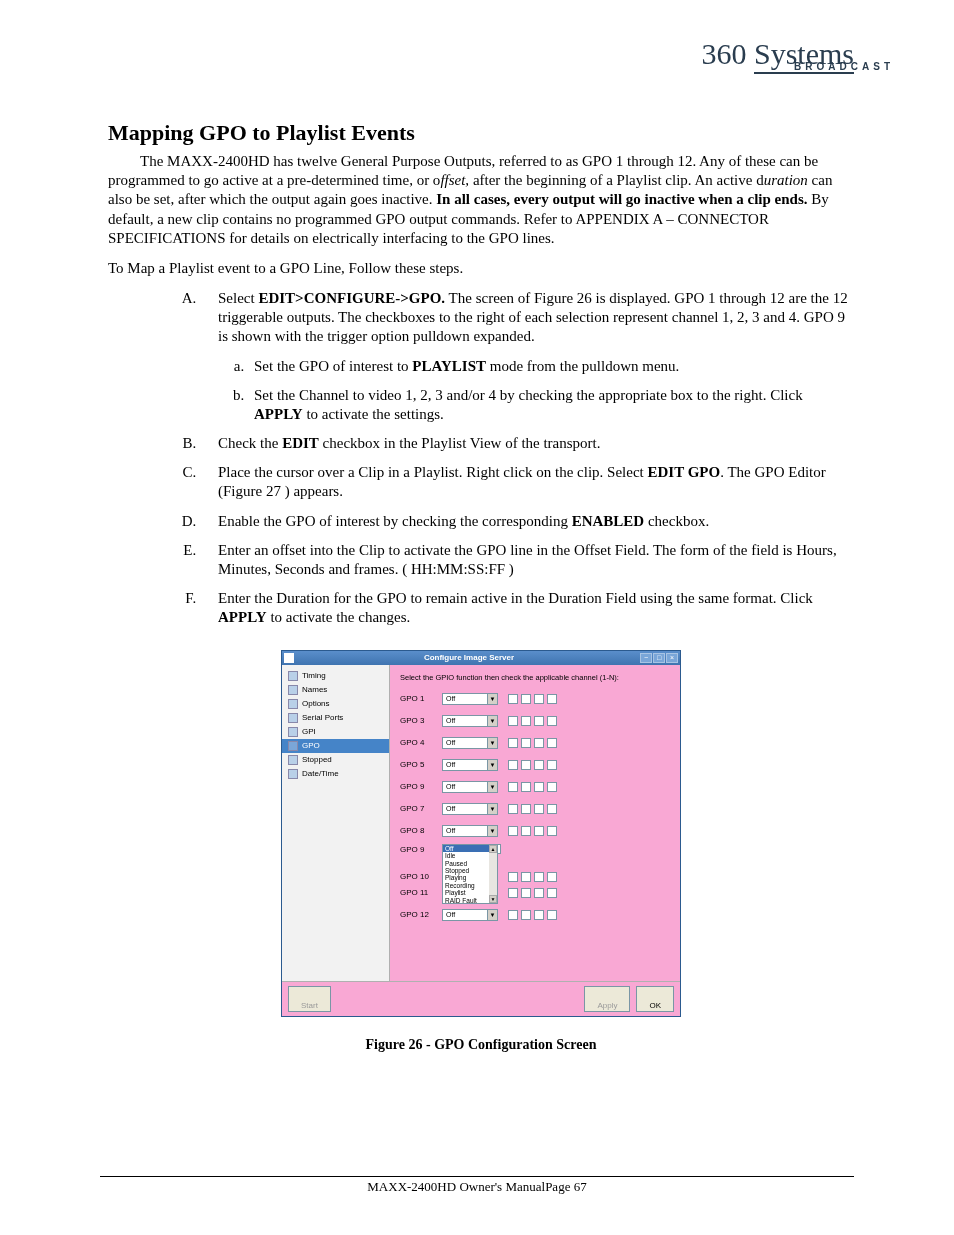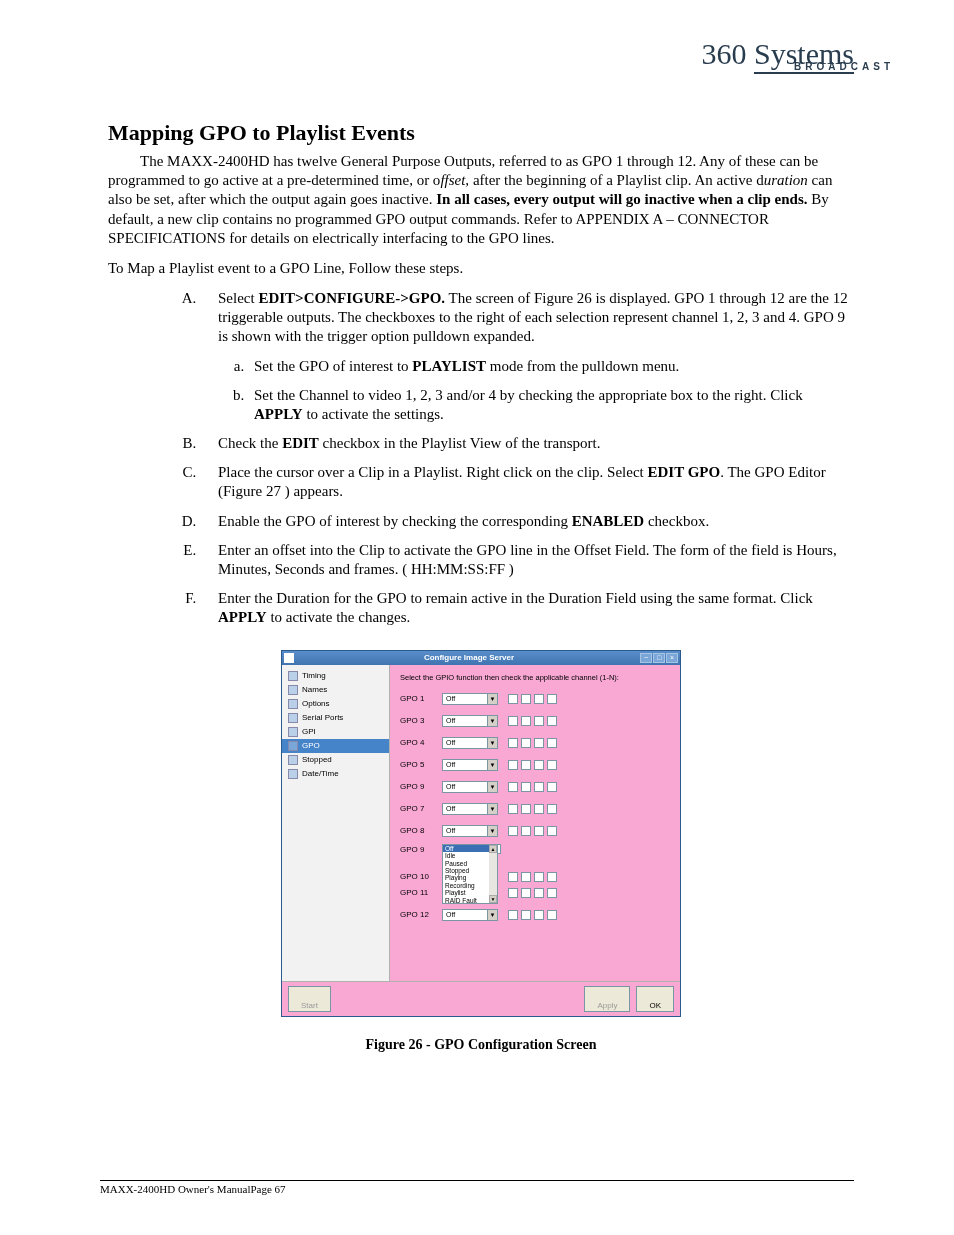--- a/index.html
+++ b/index.html
@@ -267,23 +267,23 @@
     margin-top: 6px;
   }
   .page-footer {
     position: absolute;
     bottom: 40px;
     left: 100px;
     right: 100px;
     border-top: 1px solid #000;
     padding-top: 2px;
     display: flex;
-    justify-content: flex-start;
+    justify-content: center;
     font-family: "Book Antiqua", Palatino, serif;
-    font-size: 11px;
+    font-size: 13px;
   }
 </style>
 </head>
 <body>
 
 <div class="page">
   <div class="logo-area">
     <div class="logo-script">360 Systems</div>
     <div class="logo-line"></div>
     <div class="logo-sub">BROADCAST</div>

